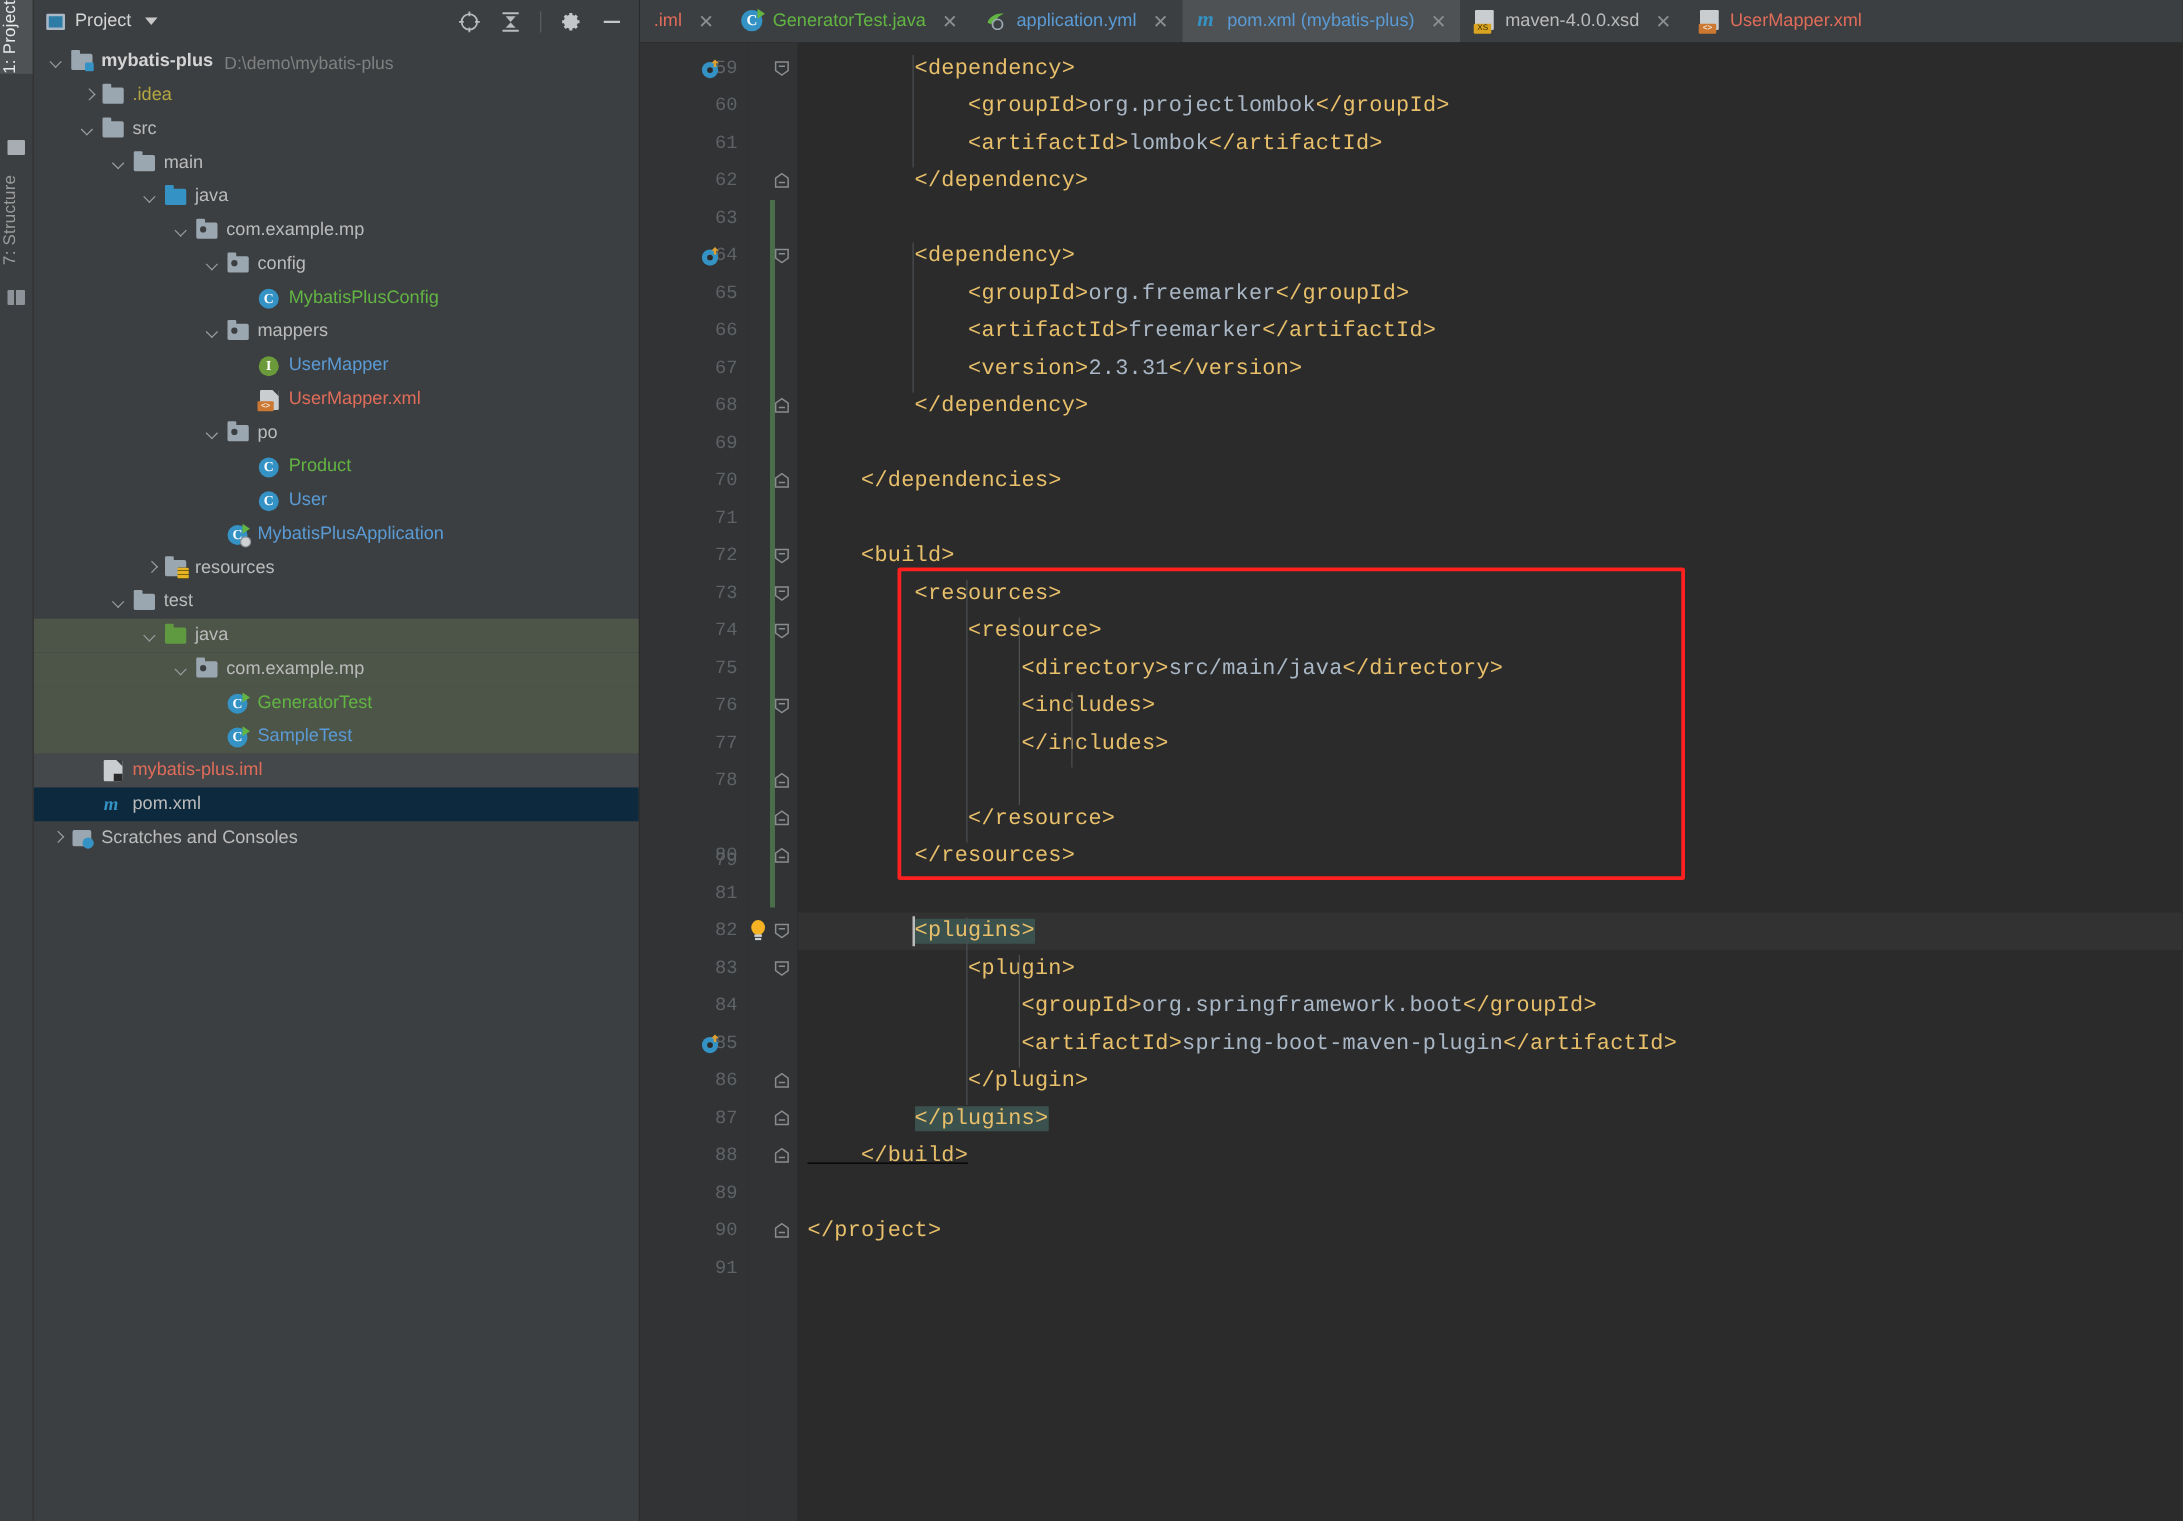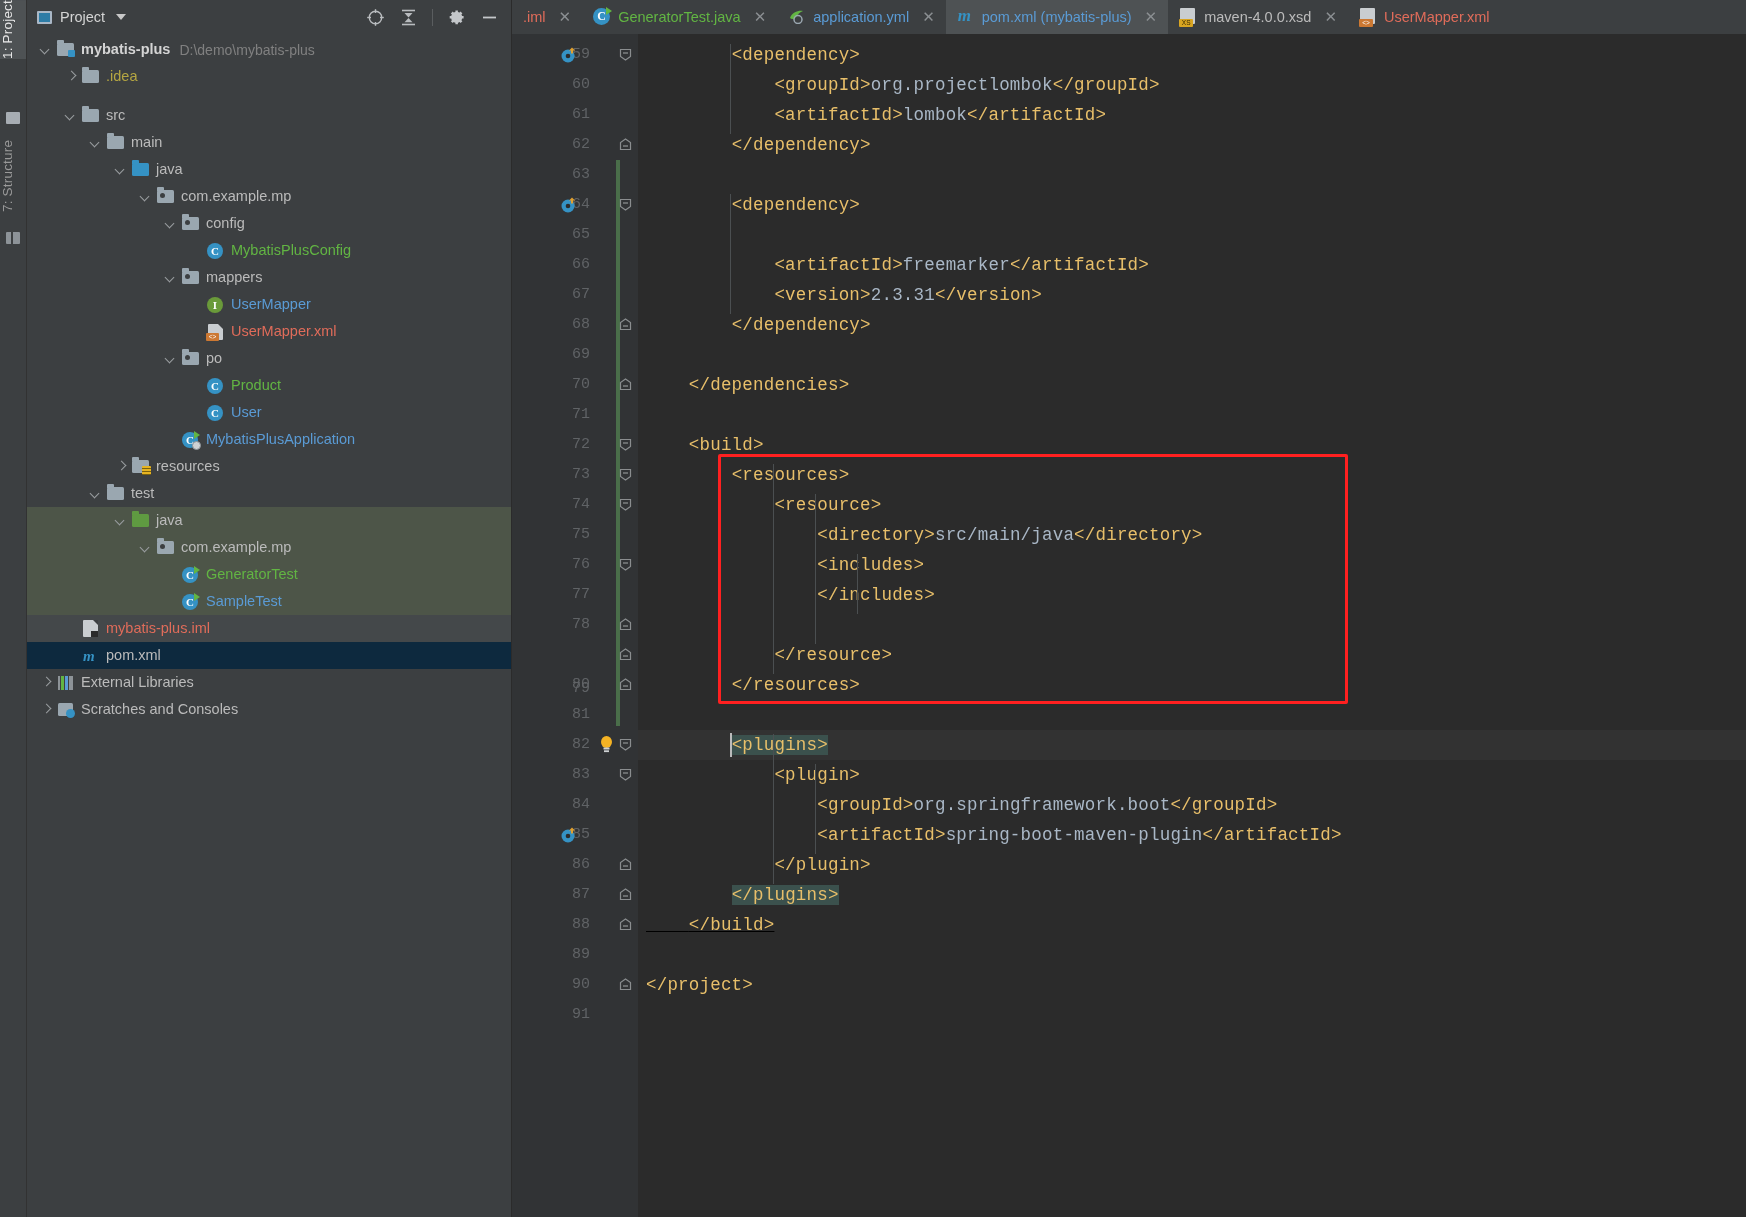--- a/index.html
+++ b/index.html
@@ -177,21 +177,21 @@
           <span class="lbl" style="color: rgb(212, 212, 212); font-weight: bold;">mybatis-plus</span>
           <span class="sub">D:\demo\mybatis-plus</span>
         </div>
         <div class="row" style="padding-left: 37px;">
           <span class="arrow r"></span>
           <span class="ic">
             <span class="f-grey"></span>
           </span>
           <span class="lbl" style="color: rgb(181, 166, 66);">.idea</span>
         </div>
-        <div class="row" style="padding-left: 37px; margin-top: 12px;">
+        <div class="row" style="padding-left: 37px;">
           <span class="arrow d"></span>
           <span class="ic">
             <span class="f-grey"></span>
           </span>
           <span class="lbl" style="color: rgb(187, 187, 187);">src</span>
         </div>
         <div class="row" style="padding-left: 62px;">
           <span class="arrow d"></span>
           <span class="ic">
             <span class="f-grey"></span>
@@ -326,27 +326,20 @@
             <span class="imlfile"></span>
           </span>
           <span class="lbl" style="color: rgb(224, 108, 90);">mybatis-plus.iml</span>
         </div>
         <div class="row sel-blue" style="padding-left: 37px;">
           <span class="arrow"></span>
           <span class="ic">
             <span class="mvn">m</span>
           </span>
           <span class="lbl" style="color: rgb(187, 187, 187);">pom.xml</span>
-        </div>
-        <div class="row" style="padding-left: 12px;">
-          <span class="arrow r"></span>
-          <span class="ic">
-            <span class="libs"></span>
-          </span>
-          <span class="lbl" style="color: rgb(187, 187, 187);">External Libraries</span>
         </div>
         <div class="row" style="padding-left: 12px;">
           <span class="arrow r"></span>
           <span class="ic">
             <span class="scr"></span>
           </span>
           <span class="lbl" style="color: rgb(187, 187, 187);">Scratches and Consoles</span>
         </div>
       </div>
   </div>
@@ -567,20 +560,21 @@
           </div>
         </div>
       <div class="codepane" id="codepane">
         <div class="redbox" id="redbox" style="left: 80px; top: 420px; width: 624px; height: 244px; border-color: rgb(255, 32, 32);"></div>
       <div class="codeline" style="top: 6px; left: 8px;"><span class="">        </span><span class="tg">&lt;dependency&gt;</span></div>
           <div class="codeline" style="top: 36px; left: 8px;"><span class="">            </span><span class="tg">&lt;groupId&gt;</span><span class="tx">org.projectlombok</span><span class="tg">&lt;/groupId&gt;</span></div>
           <div class="codeline" style="top: 66px; left: 8px;"><span class="">            </span><span class="tg">&lt;artifactId&gt;</span><span class="tx">lombok</span><span class="tg">&lt;/artifactId&gt;</span></div>
           <div class="codeline" style="top: 96px; left: 8px;"><span class="">        </span><span class="tg">&lt;/dependency&gt;</span></div>
           <div class="codeline" style="top: 126px; left: 8px;"></div>
           <div class="codeline" style="top: 156px; left: 8px;"><span class="">        </span><span class="tg">&lt;dependency&gt;</span></div>
+          <div class="codeline" style="top: 186px; left: 8px;"><span class="">            </span><span class="tg">&lt;groupId&gt;</span><span class="tx">org.freemarker</span><span class="tg">&lt;/groupId&gt;</span></div>
           <div class="codeline" style="top: 216px; left: 8px;"><span class="">            </span><span class="tg">&lt;artifactId&gt;</span><span class="tx">freemarker</span><span class="tg">&lt;/artifactId&gt;</span></div>
           <div class="codeline" style="top: 246px; left: 8px;"><span class="">            </span><span class="tg">&lt;version&gt;</span><span class="tx">2.3.31</span><span class="tg">&lt;/version&gt;</span></div>
           <div class="codeline" style="top: 276px; left: 8px;"><span class="">        </span><span class="tg">&lt;/dependency&gt;</span></div>
           <div class="codeline" style="top: 306px; left: 8px;"></div>
           <div class="codeline" style="top: 336px; left: 8px;"><span class="">    </span><span class="tg">&lt;/dependencies&gt;</span></div>
           <div class="codeline" style="top: 366px; left: 8px;"></div>
           <div class="codeline" style="top: 396px; left: 8px;"><span class="">    </span><span class="tg">&lt;build&gt;</span></div>
           <div class="codeline" style="top: 426px; left: 8px;"><span class="">        </span><span class="tg">&lt;resources&gt;</span></div>
           <div class="codeline" style="top: 456px; left: 8px;"><span class="">            </span><span class="tg">&lt;resource&gt;</span></div>
           <div class="codeline" style="top: 486px; left: 8px;"><span class="">                </span><span class="tg">&lt;directory&gt;</span><span class="tx">src/main/java</span><span class="tg">&lt;/directory&gt;</span></div>

